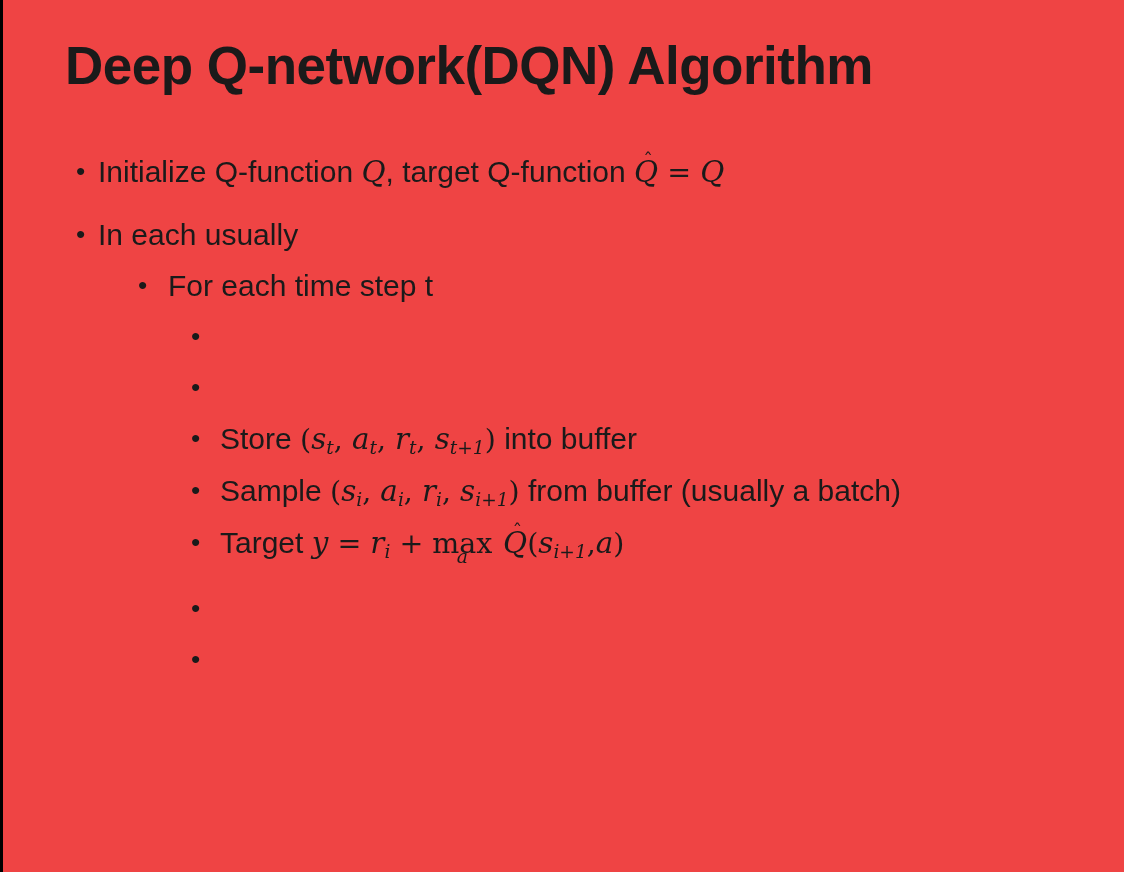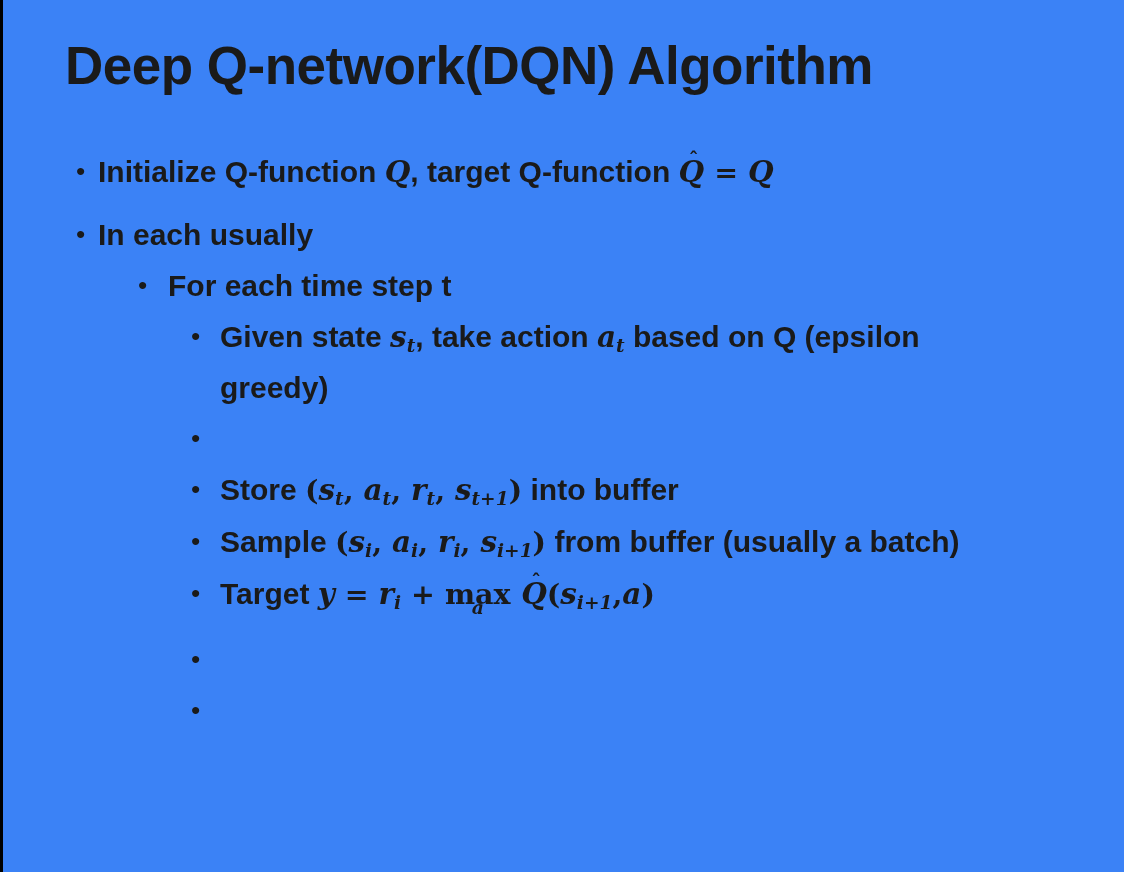--- a/index.html
+++ b/index.html
@@ -13,21 +13,21 @@
     overflow: hidden;
     font-family: "Liberation Sans", sans-serif;
     color: #1a1a1a;
     -webkit-font-smoothing: antialiased;
   }
   .slide {
     box-sizing: border-box;
     width: 1124px;
     height: 872px;
     border-left: 3px solid #000000;
-    background: #3b82f6;
+    background: #ef4444;
     padding: 36px 50px 0 62px;
   }
   .slide-title {
     font-size: 53px;
     font-weight: 700;
     letter-spacing: -0.5px;
     line-height: 1.15;
     margin: 0 0 49px 0;
     color: #1a1a1a;
     white-space: nowrap;
@@ -51,21 +51,20 @@
   li.l2 .blt { flex: 0 0 30px; }
   li.l3 .blt { flex: 0 0 29px; }
   li.l1 + li.l1 { margin-top: 11px; }
   li.bullet.sp-after { margin-bottom: 14px; }
   .blt {
     font-size: 0.88em;
   }
   .txt {
     flex: 1 1 auto;
     min-width: 0;
-    font-weight: bold;
   }
   
   .mvar {
     font-family: "DejaVu Serif", serif;
     font-style: italic;
     font-size: 0.98em;
   }
   .mop {
     font-family: "DejaVu Serif", serif;
     font-style: normal;
@@ -122,21 +121,20 @@
       <li class="bullet l1">
         <span class="blt">•</span>
         <span class="txt">In each usually</span>
       </li>
       <li class="bullet l2">
         <span class="blt">•</span>
         <span class="txt">For each time step t</span>
       </li>
       <li class="bullet l3">
         <span class="blt">•</span>
-        <span class="txt">Given state <span class="mvar">s</span><sub class="msub">t</sub>, take action <span class="mvar">a</span><sub class="msub">t</sub> based on Q (epsilon<br>greedy)</span>
       </li>
       <li class="bullet l3">
         <span class="blt">•</span>
       </li>
       <li class="bullet l3">
         <span class="blt">•</span>
         <span class="txt">Store <span class="mop">(</span><span class="mvar">s</span><sub class="msub">t</sub><span class="mop">, </span><span class="mvar">a</span><sub class="msub">t</sub><span class="mop">, </span><span class="mvar">r</span><sub class="msub">t</sub><span class="mop">, </span><span class="mvar">s</span><sub class="msub">t+1</sub><span class="mop">)</span> into buffer</span>
       </li>
       <li class="bullet l3">
         <span class="blt">•</span>

